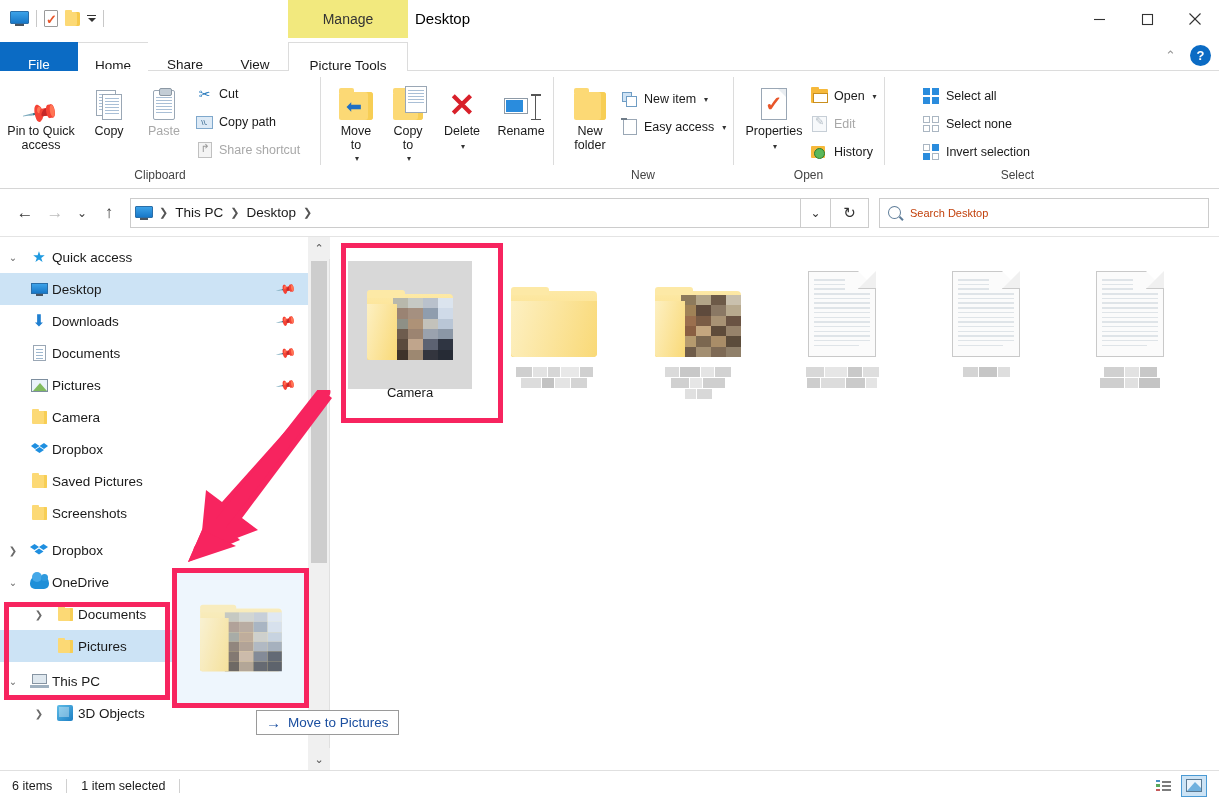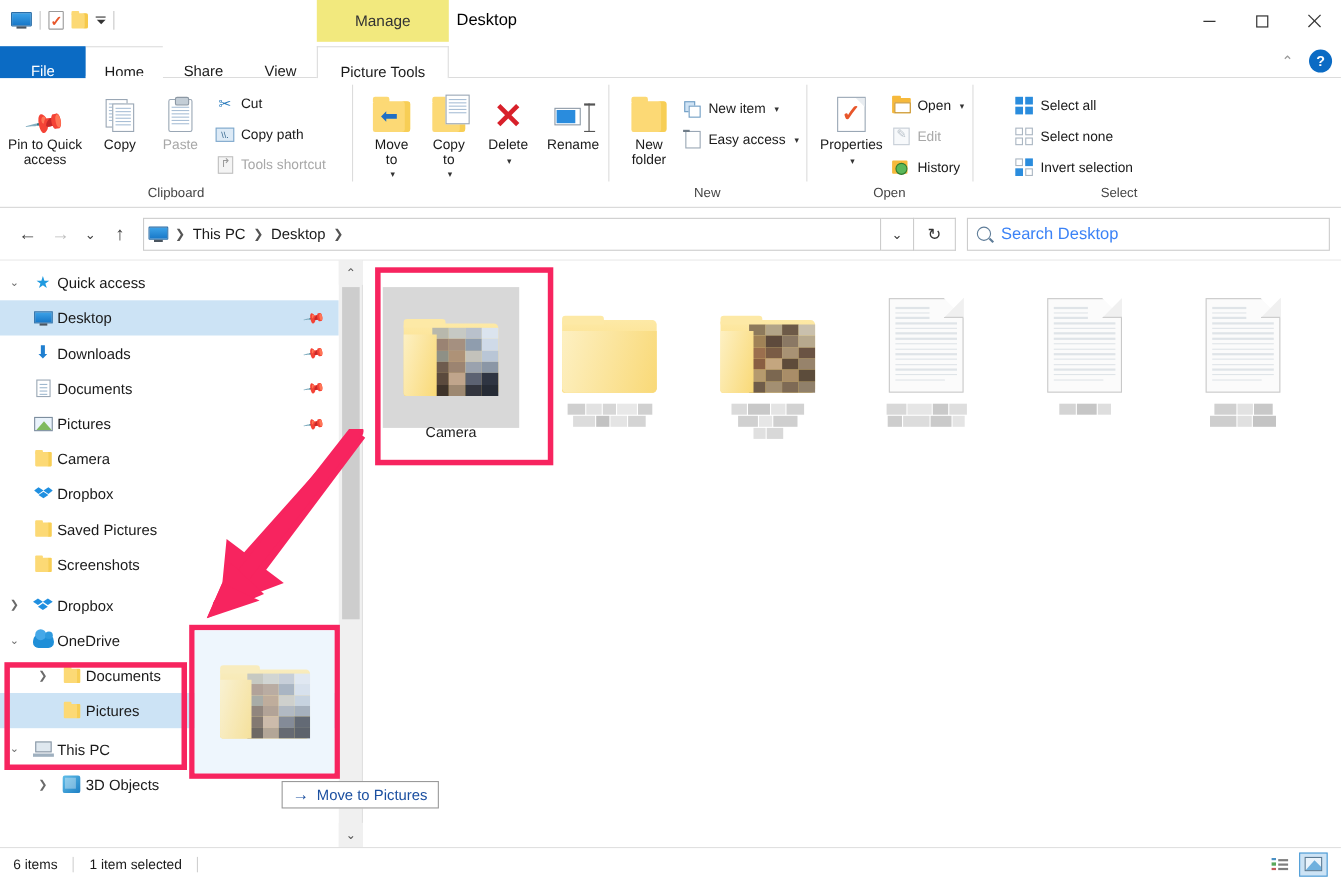--- a/index.html
+++ b/index.html
@@ -119,21 +119,21 @@
   .addrbox { flex:1 1 auto; height:30px; border:1px solid #ccc; background:#fff; display:flex; align-items:center; padding:0 4px; margin-left:6px; }
   .crumb { display:flex; align-items:center; height:28px; padding:0 5px; font-size:13.5px; color:#1a1a1a; }
   .crumb-sep { color:#555; font-size:11px; padding:0 2px; }
   .addr-ico { width:18px;height:14px;position:relative;margin-right:4px; }
   .addr-ico .scr{position:absolute;inset:0 0 2px 0;background:linear-gradient(180deg,#3ca2e8,#1878c8);border:1px solid #2a6ea8;border-radius:1px;}
   .addr-ico .base{position:absolute;left:5px;bottom:0;width:8px;height:2px;background:#4a5560;}
   .addr-right { display:flex; align-items:center; }
   .addr-drop { width:30px;height:30px;border:1px solid #ccc;border-left:none;display:flex;align-items:center;justify-content:center;font-size:12px;color:#333; }
   .refresh { width:38px;height:30px;border:1px solid #ccc;border-left:none;display:flex;align-items:center;justify-content:center;font-size:15px;color:#333; }
   .searchbox { width:330px;height:30px;border:1px solid #ccc;margin-left:10px;display:flex;align-items:center;padding:0 8px;gap:9px; }
-  .searchbox .ph { color:#3b82f6; font-size:15px; }
+  .searchbox .ph { color:#c2410c; font-size:11px; }
   .mag { width:13px;height:13px;border:1.6px solid #5f7d99;border-radius:50%;position:relative;transform:rotate(-45deg); }
   .mag:after{content:"";position:absolute;left:5px;top:12px;width:1.6px;height:5px;background:#5f7d99;}
 
   
   .content { flex:1 1 auto; display:flex; position:relative; min-height:0; border-top:1px solid #e4e4e4;}
   .navpane { width:308px; flex:0 0 308px; position:relative; overflow:hidden; background:#fff; }
   .scrollcol { width:22px; flex:0 0 22px; background:#f0f0f0; position:relative; border-right:1px solid #e0e0e0;}
   .sc-up,.sc-dn{position:absolute;left:0;width:22px;height:22px;display:flex;align-items:center;justify-content:center;font-size:11px;color:#555;background:#f0f0f0;}
   .sc-up{top:0;} .sc-dn{bottom:0;}
   .sc-thumb{position:absolute;left:3px;width:16px;background:#cdcdcd;}
@@ -334,21 +334,21 @@
           <div class="smallbtn">
             <span class="si">
                 <span class="cpath-ic">\\.</span>
               </span>
             <span>Copy path</span>
           </div>
           <div class="smallbtn dim">
             <span class="si">
                 <span class="pshort-ic"></span>
               </span>
-            <span>Tools shortcut</span>
+            <span>Share shortcut</span>
           </div>
         </div>
       </div>
       <div class="gl">Clipboard</div>
     </div>
 
     <div class="grp" style="width:233px;">
       <div class="body" style="padding-left:10px;">
         <div class="bigbtn" style="width:52px;">
           <div class="ic">

